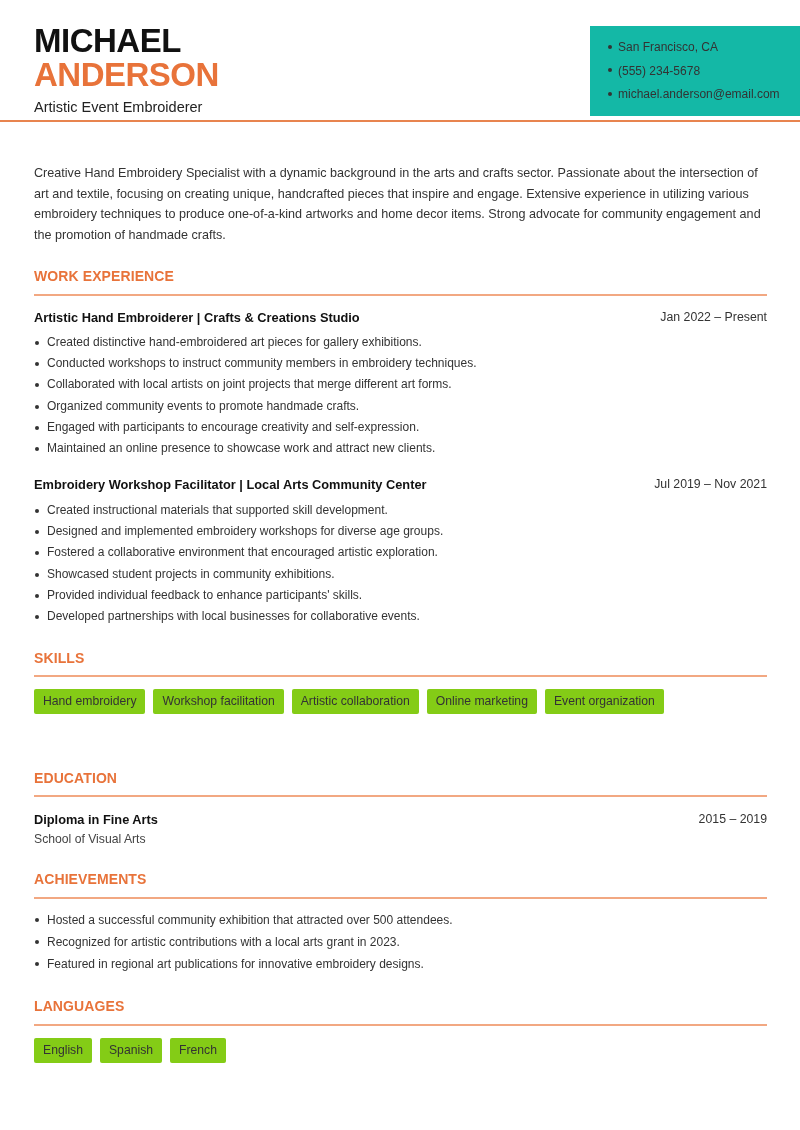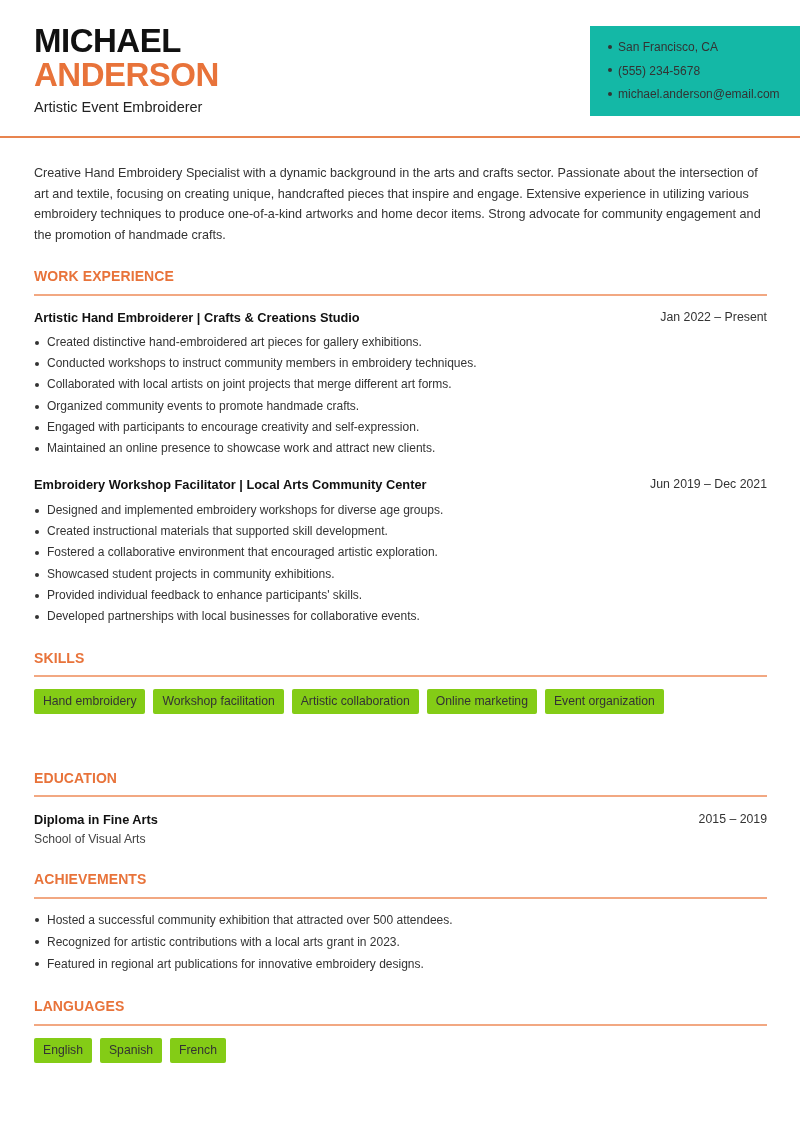--- a/index.html
+++ b/index.html
@@ -1,19 +1,19 @@
 <!DOCTYPE html>
 <html><head>
 <meta charset="utf-8">
 <style>
   * { box-sizing: border-box; margin: 0; padding: 0; }
   html, body { width: 800px; height: 1130px; background: #ffffff; }
   body { font-family: "Liberation Sans", "DejaVu Sans", sans-serif; color: #222; position: relative; overflow: hidden; }
 
-  .header { position: absolute; left: 0; top: 0; width: 800px; height: 138px; border-bottom: 2px solid #e8844f; }
+  .header { position: absolute; left: 0; top: 0; width: 800px; height: 122px; border-bottom: 2px solid #e8844f; }
   .first-name { position: absolute; left: 34px; top: 23px; font-size: 33px; font-weight: bold; color: #111; letter-spacing: -0.5px; line-height: 36px; }
   .last-name { position: absolute; left: 34px; top: 57px; font-size: 33px; font-weight: bold; color: #e8733a; letter-spacing: -0.5px; line-height: 36px; }
   .role { position: absolute; left: 34px; top: 99px; font-size: 14.5px; color: #222; }
 
   .contact-box { position: absolute; left: 590px; top: 26px; width: 238px; height: 90px; background: #14b8a6; padding: 10px 0 0 18px; }
   .contact-item { font-size: 12px; color: #333; height: 23.5px; line-height: 23.5px; }
   .contact-item .dot { display: inline-block; width: 4px; height: 4px; border-radius: 50%; background: #333; margin-right: 6px; vertical-align: middle; position: relative; top: -1px; }
 
   .summary { position: absolute; left: 34px; top: 163px; width: 740px; font-size: 12.6px; line-height: 20.5px; color: #333; }
 
@@ -59,24 +59,24 @@
 <ul class="bullets" style="top:332px;">
   <li>Created distinctive hand-embroidered art pieces for gallery exhibitions.</li>
   <li>Conducted workshops to instruct community members in embroidery techniques.</li>
   <li>Collaborated with local artists on joint projects that merge different art forms.</li>
   <li>Organized community events to promote handmade crafts.</li>
   <li>Engaged with participants to encourage creativity and self-expression.</li>
   <li>Maintained an online presence to showcase work and attract new clients.</li>
 </ul>
 
 <div class="job-title" style="top:477px;">Embroidery Workshop Facilitator | Local Arts Community Center</div>
-<div class="job-date" style="top:477px;">Jun 2019 – Dec 2021</div>
+<div class="job-date" style="top:477px;">Jul 2019 – Nov 2021</div>
 <ul class="bullets" style="top:500px;">
+  <li>Created instructional materials that supported skill development.</li>
   <li>Designed and implemented embroidery workshops for diverse age groups.</li>
-  <li>Created instructional materials that supported skill development.</li>
   <li>Fostered a collaborative environment that encouraged artistic exploration.</li>
   <li>Showcased student projects in community exhibitions.</li>
   <li>Provided individual feedback to enhance participants' skills.</li>
   <li>Developed partnerships with local businesses for collaborative events.</li>
 </ul>
 
 <div class="section-title" style="top:650px;">SKILLS</div>
 <div class="section-rule" style="top:675px;"></div>
 <div class="tags" style="top:689px;">
   <span class="tag">Hand embroidery</span>

